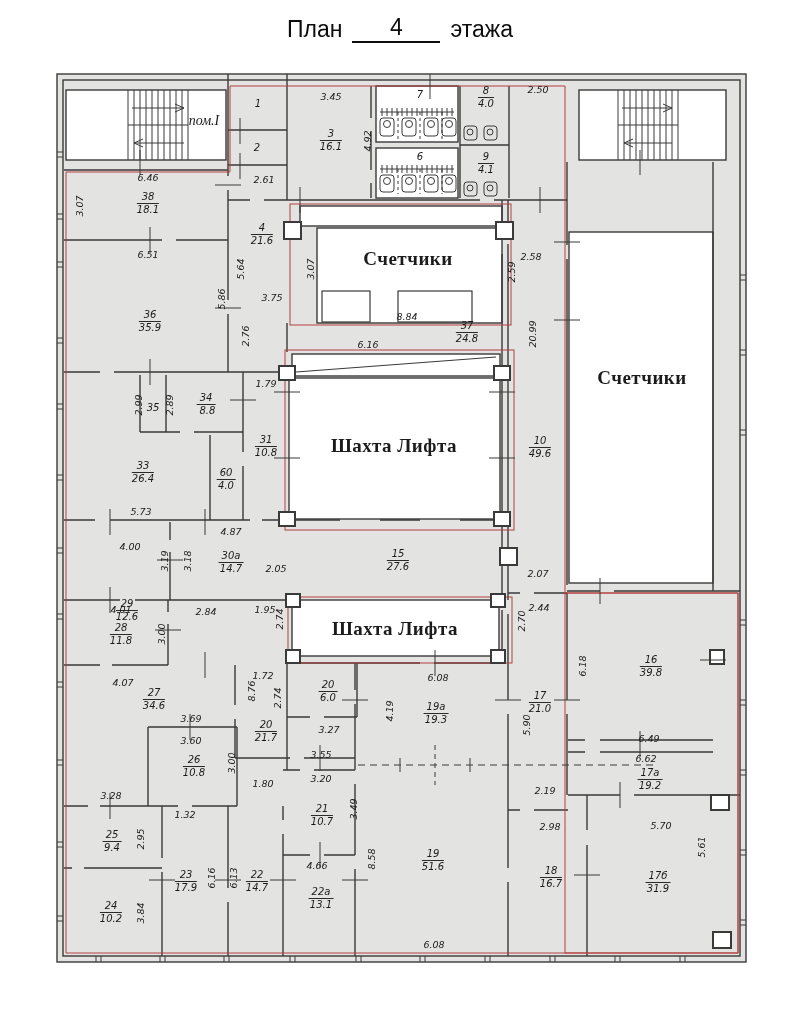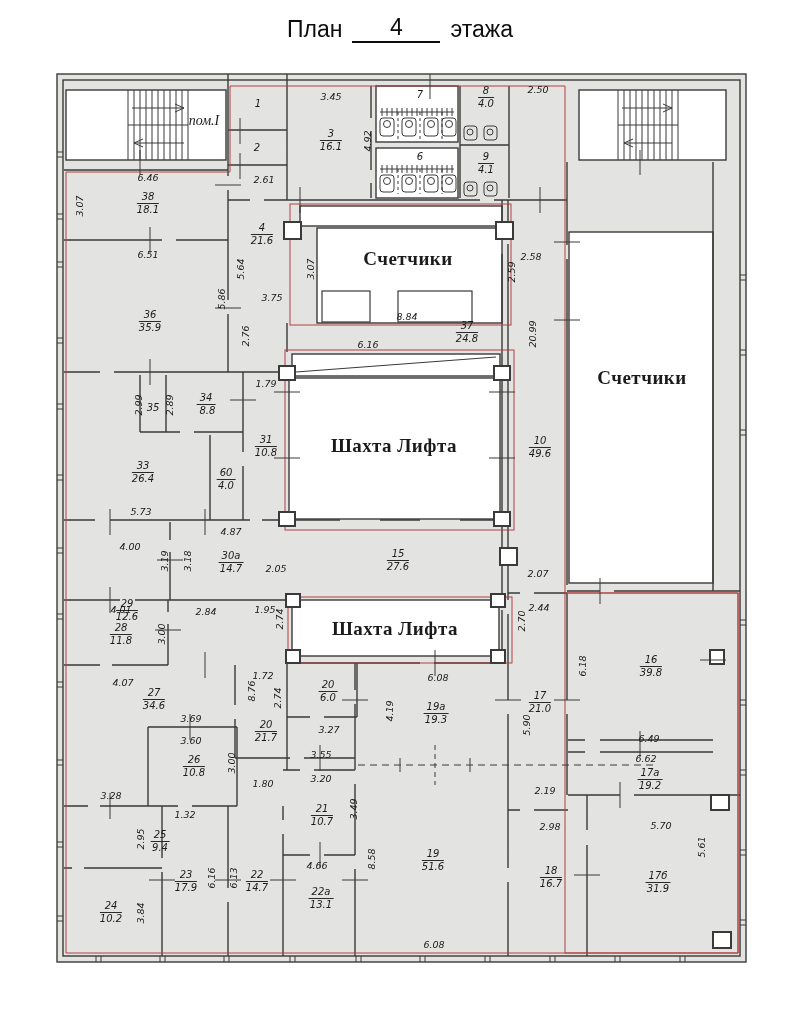--- a/index.html
+++ b/index.html
@@ -244,21 +244,21 @@
       <div class="lbl room-label" style="left: 143px; top: 472px;"><span class="rn">33</span><span class="ra">26.4</span></div>
       <div class="lbl room-label" style="left: 226px; top: 479px;"><span class="rn">60</span><span class="ra">4.0</span></div>
       <div class="lbl room-label" style="left: 127px; top: 562px; margin-top: 48px;"><span class="rn">29</span><span class="ra">12.6</span></div>
       <div class="lbl room-label" style="left: 231px; top: 562px;"><span class="rn">30а</span><span class="ra">14.7</span></div>
       <div class="lbl room-label" style="left: 398px; top: 560px;"><span class="rn">15</span><span class="ra">27.6</span></div>
       <div class="lbl room-label" style="left: 121px; top: 634px;"><span class="rn">28</span><span class="ra">11.8</span></div>
       <div class="lbl room-label" style="left: 154px; top: 699px;"><span class="rn">27</span><span class="ra">34.6</span></div>
       <div class="lbl room-label" style="left: 328px; top: 691px;"><span class="rn">20</span><span class="ra">6.0</span></div>
       <div class="lbl room-label" style="left: 266px; top: 731px;"><span class="rn">20</span><span class="ra">21.7</span></div>
       <div class="lbl room-label" style="left: 194px; top: 766px;"><span class="rn">26</span><span class="ra">10.8</span></div>
-      <div class="lbl room-label" style="left: 112px; top: 841px; margin-left: 48px;"><span class="rn">25</span><span class="ra">9.4</span></div>
+      <div class="lbl room-label" style="left: 112px; top: 841px;"><span class="rn">25</span><span class="ra">9.4</span></div>
       <div class="lbl room-label" style="left: 111px; top: 912px;"><span class="rn">24</span><span class="ra">10.2</span></div>
       <div class="lbl room-label" style="left: 186px; top: 881px;"><span class="rn">23</span><span class="ra">17.9</span></div>
       <div class="lbl room-label" style="left: 257px; top: 881px;"><span class="rn">22</span><span class="ra">14.7</span></div>
       <div class="lbl room-label" style="left: 321px; top: 898px;"><span class="rn">22а</span><span class="ra">13.1</span></div>
       <div class="lbl room-label" style="left: 322px; top: 807px; margin-top: 8px;"><span class="rn">21</span><span class="ra">10.7</span></div>
       <div class="lbl room-label" style="left: 436px; top: 713px;"><span class="rn">19а</span><span class="ra">19.3</span></div>
       <div class="lbl room-label" style="left: 433px; top: 860px;"><span class="rn">19</span><span class="ra">51.6</span></div>
       <div class="lbl room-label" style="left: 551px; top: 877px;"><span class="rn">18</span><span class="ra">16.7</span></div>
       <div class="lbl room-label" style="left: 540px; top: 702px;"><span class="rn">17</span><span class="ra">21.0</span></div>
       <div class="lbl room-label" style="left: 651px; top: 666px;"><span class="rn">16</span><span class="ra">39.8</span></div>

